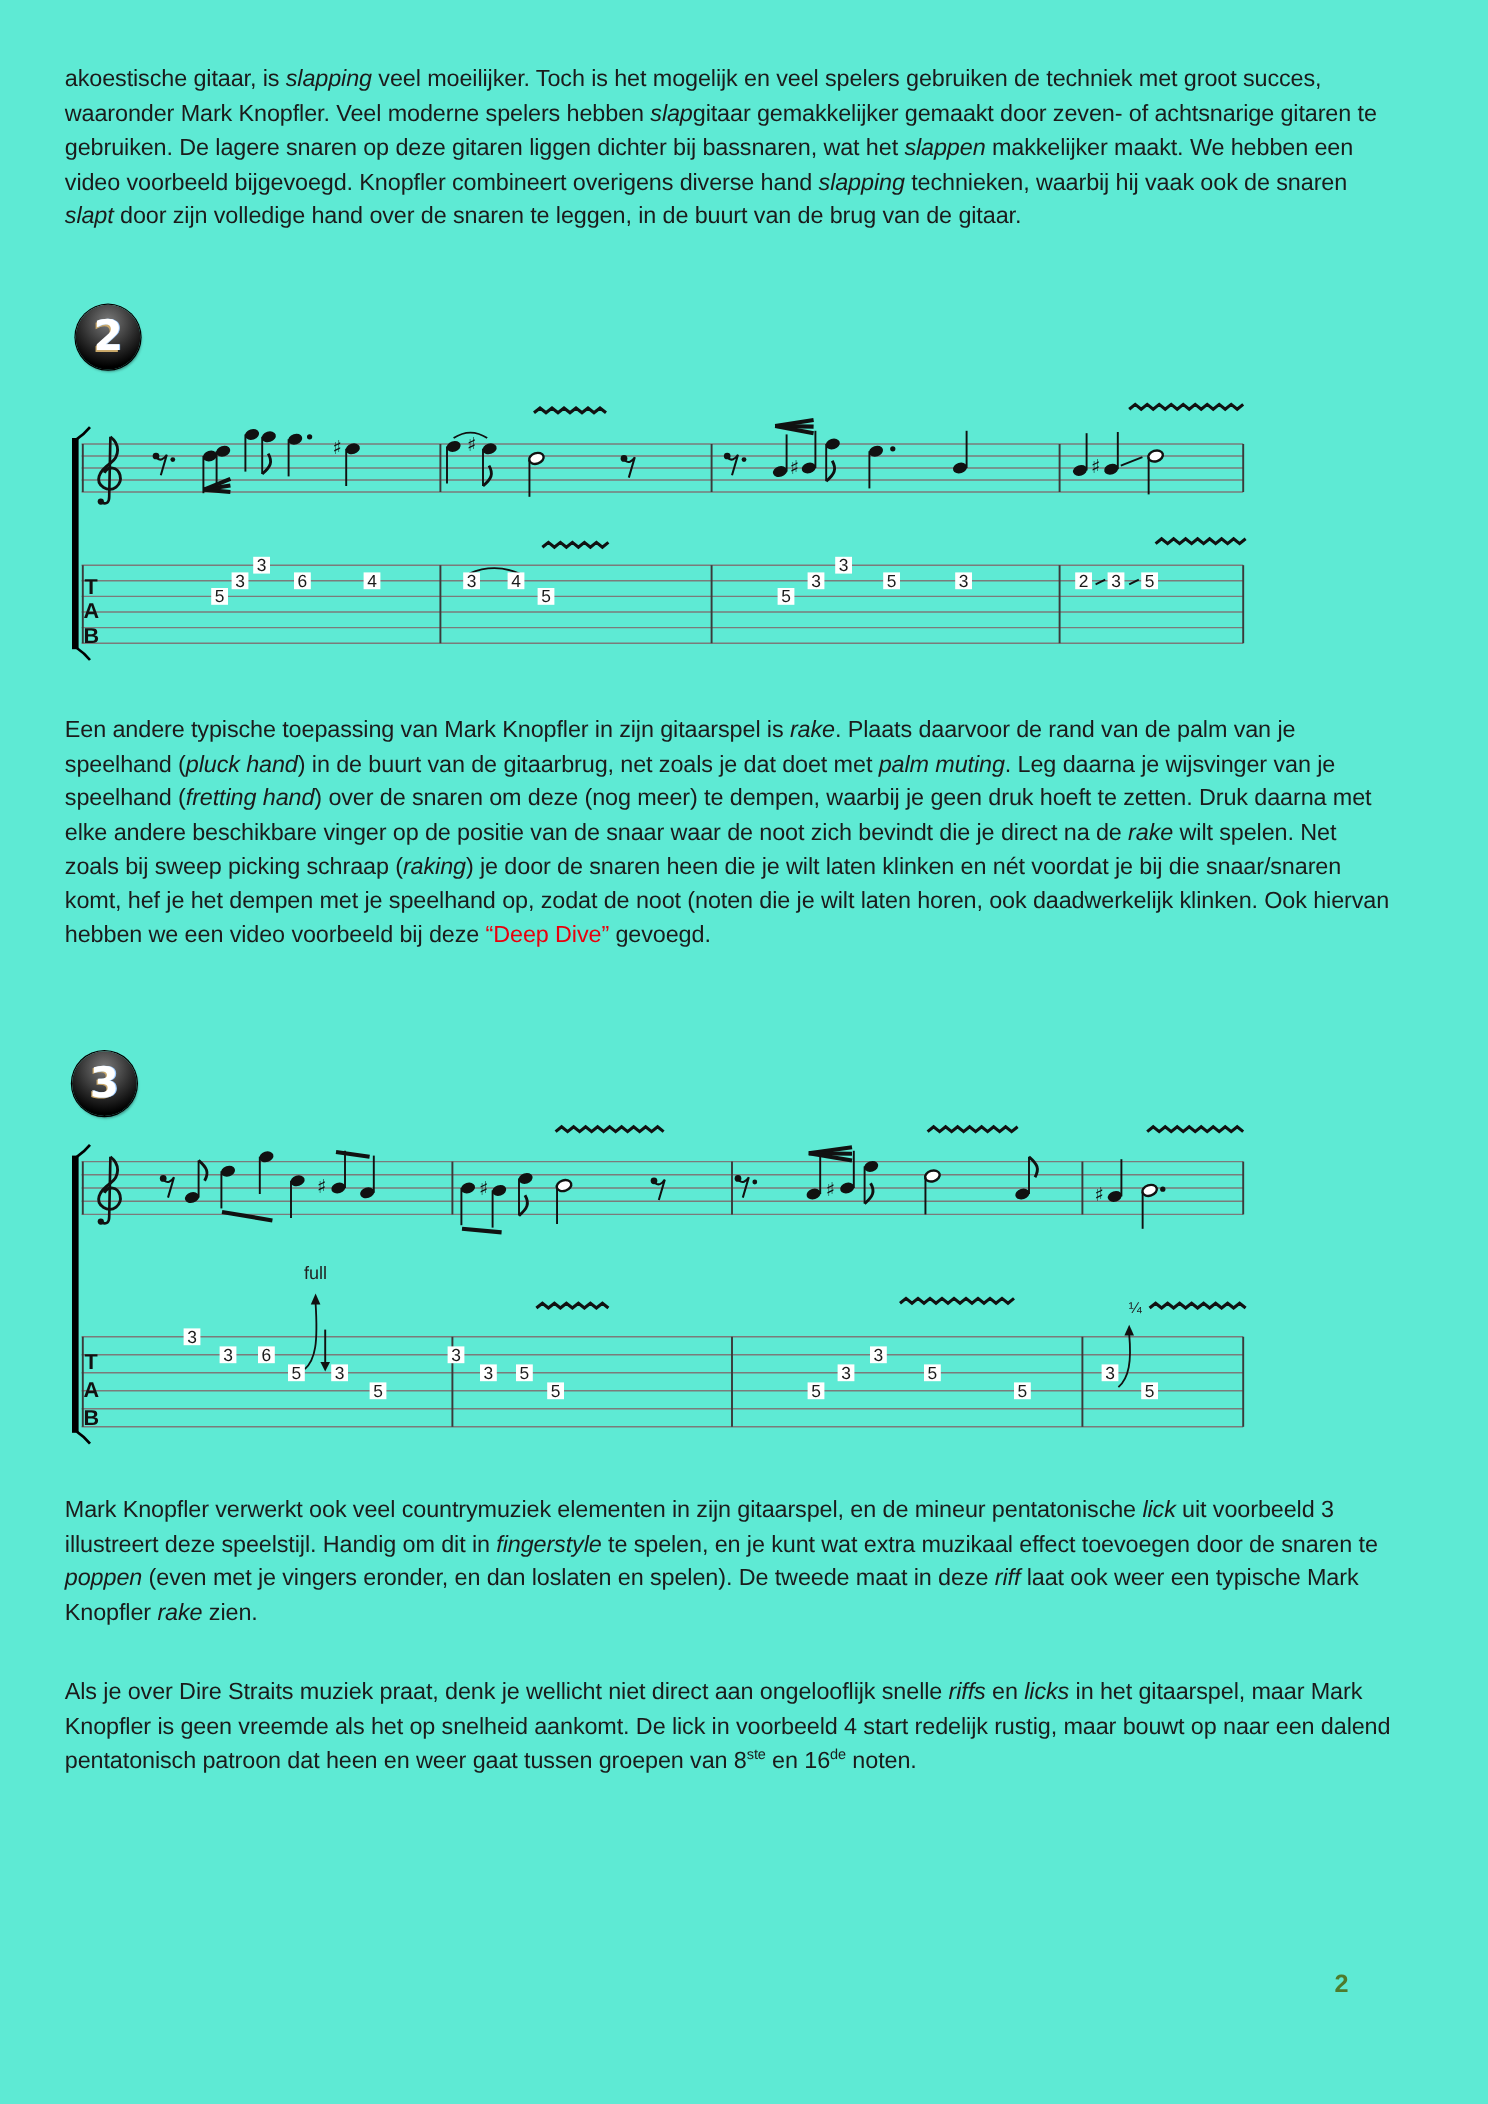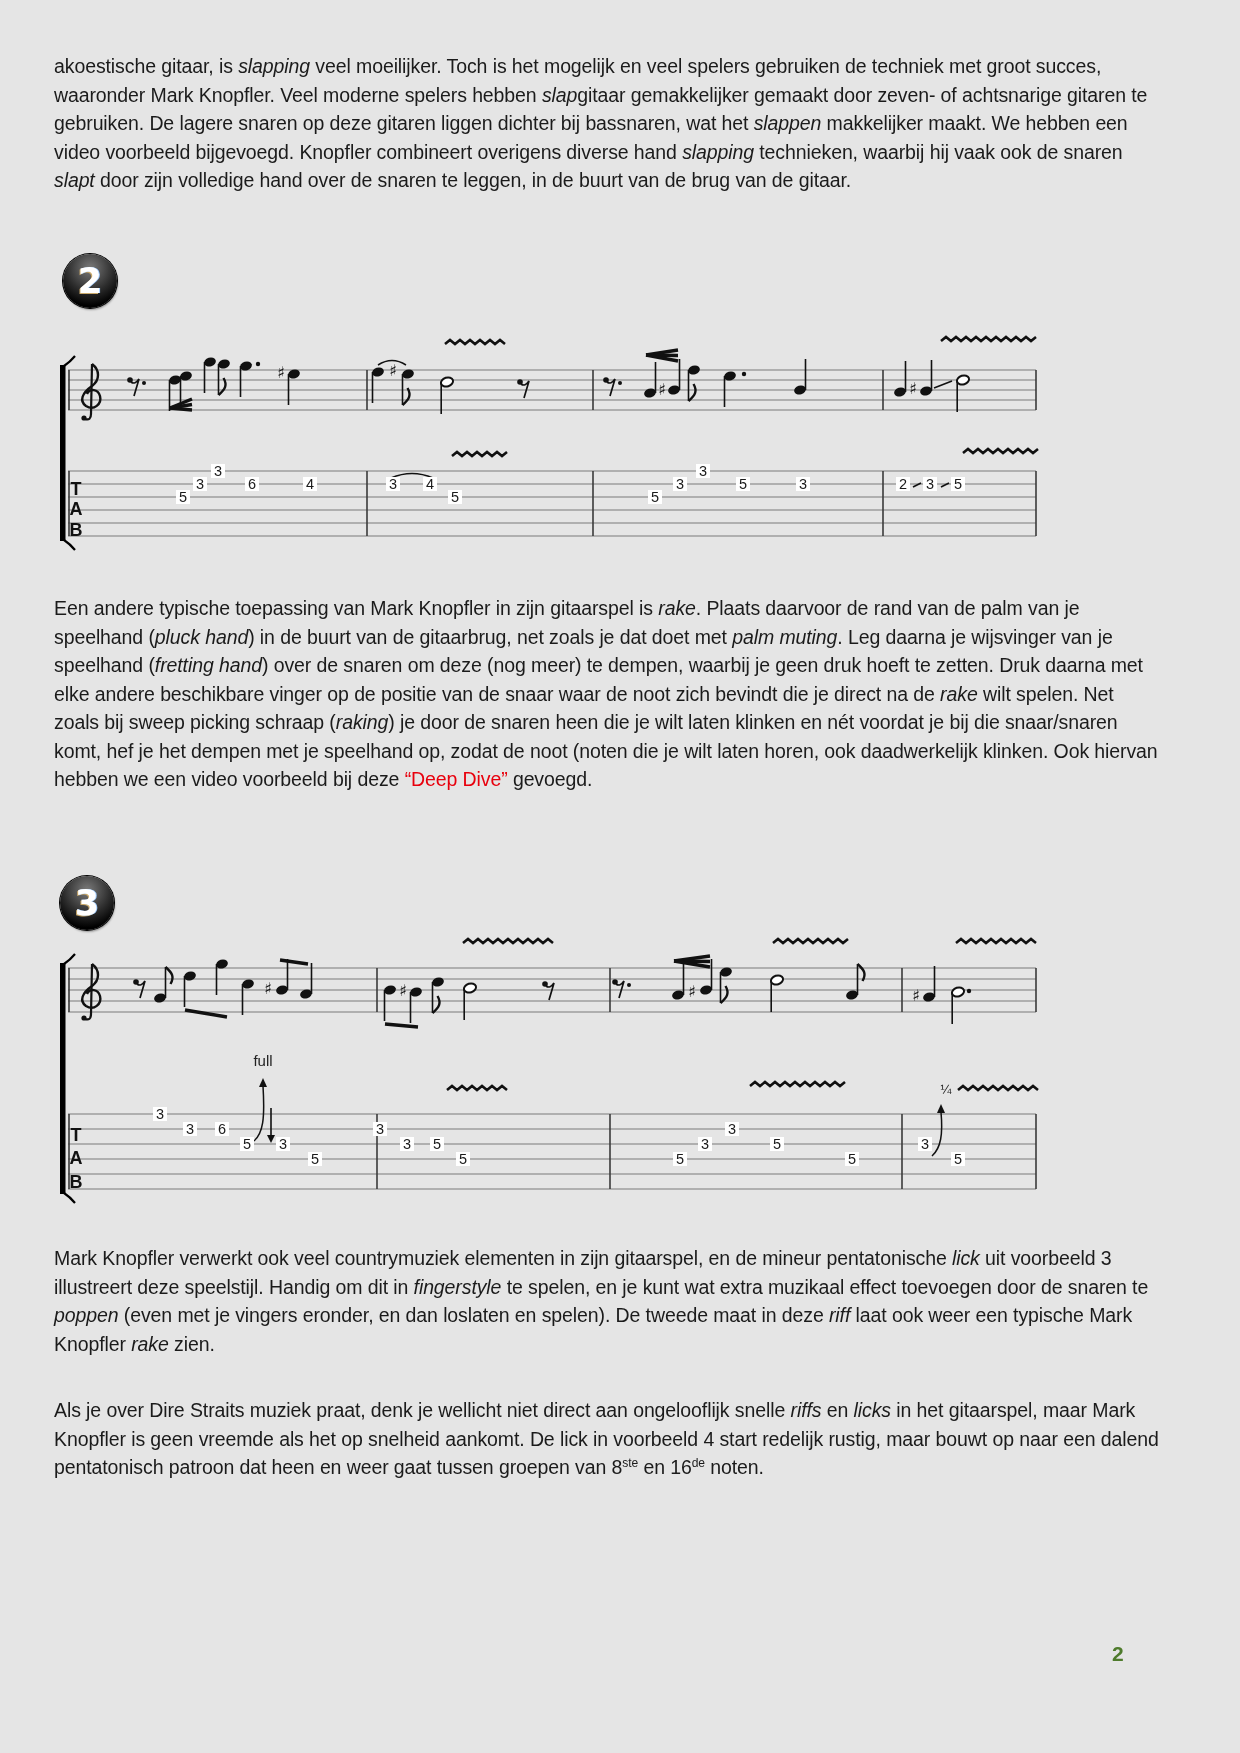--- a/index.html
+++ b/index.html
@@ -1,17 +1,17 @@
 <!DOCTYPE html>
 <html><head>
 <meta charset="utf-8">
 <style>
   html,body{margin:0;padding:0;background:#ffffff;}
   .page{
-    position:relative;width:1240px;height:1753px;background:#e5e5e5;
+    position:relative;width:1240px;height:1753px;background:#5eead4;
     font-family:"Liberation Sans",sans-serif;color:#1b1b1b;overflow:hidden;
   }
   .para{
     position:absolute;left:54px;width:1105px;
     font-size:19.5px;line-height:28.5px;letter-spacing:-0.1px;
     text-align:left;color:#1b1b1b;
   }
   .para .it{font-style:italic;}
   .para .sup{vertical-align:super;font-size:0.62em;line-height:0;}
   .example{position:absolute;left:0;width:1240px;}

